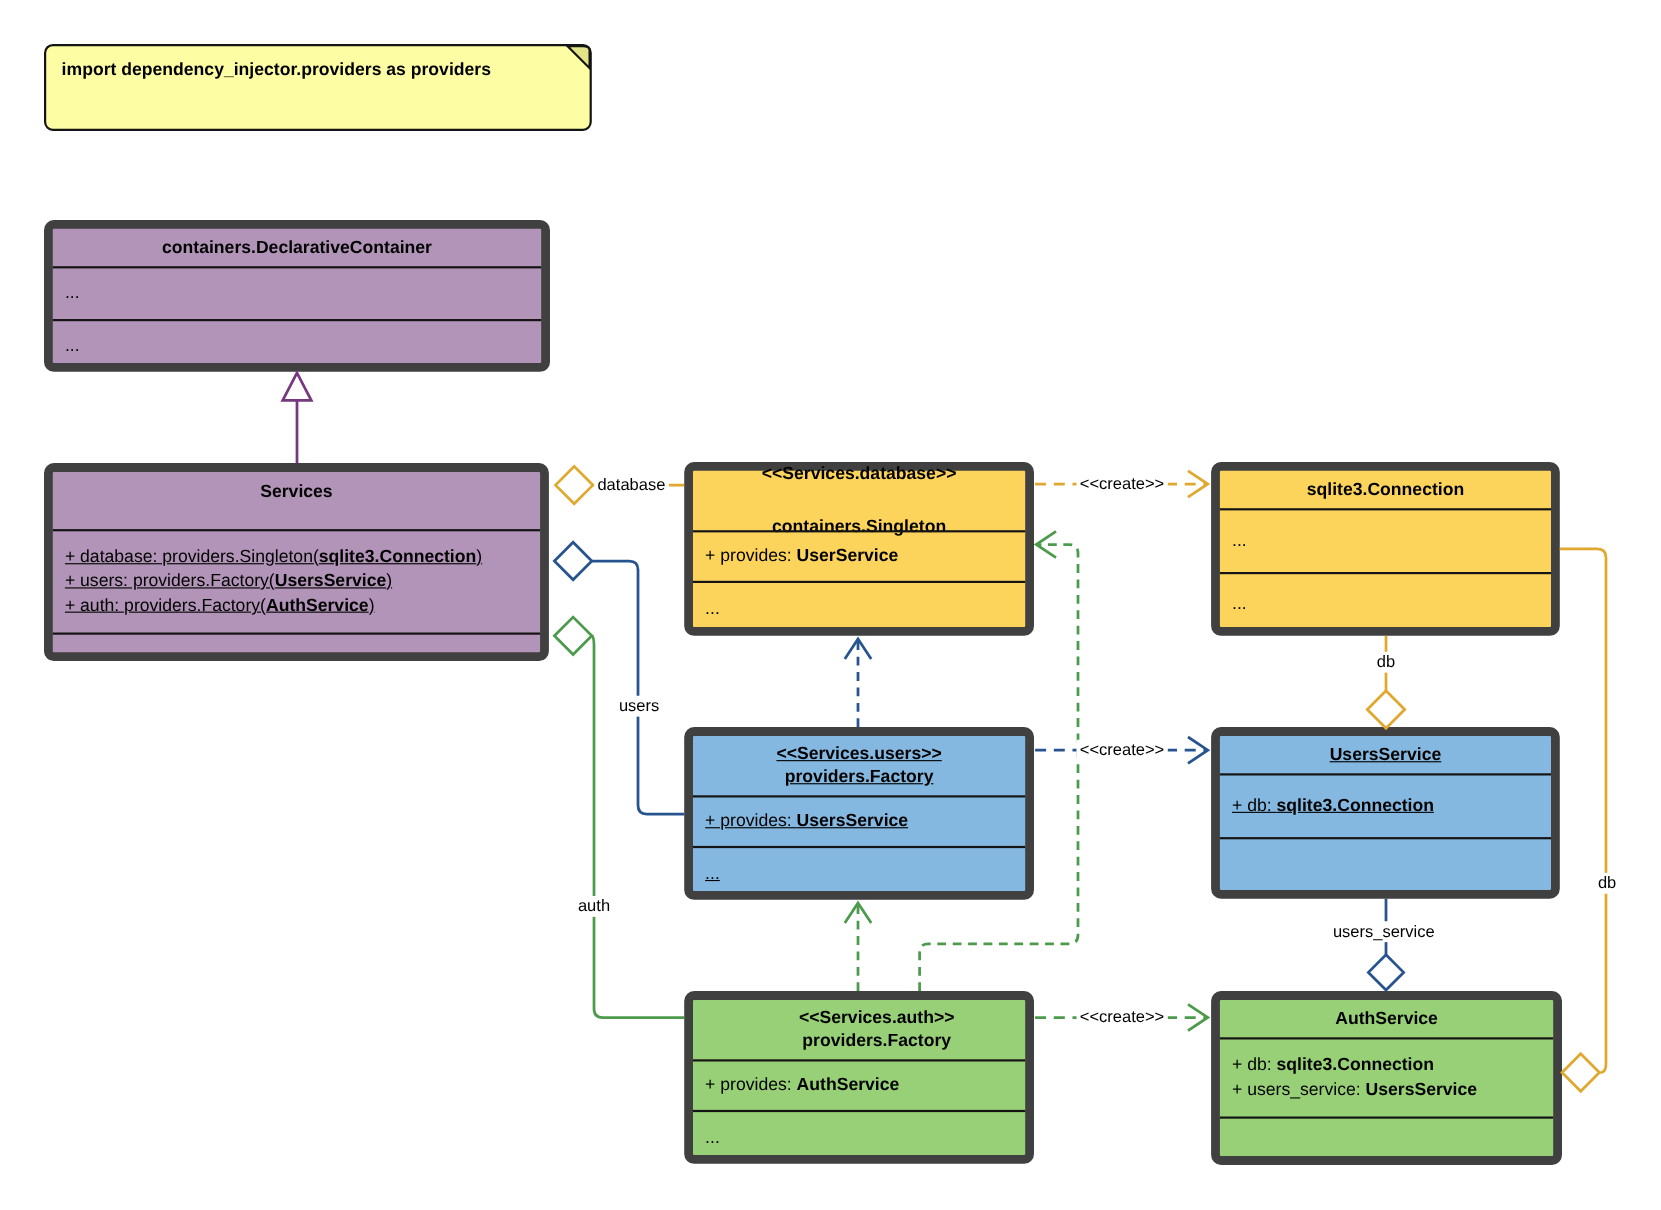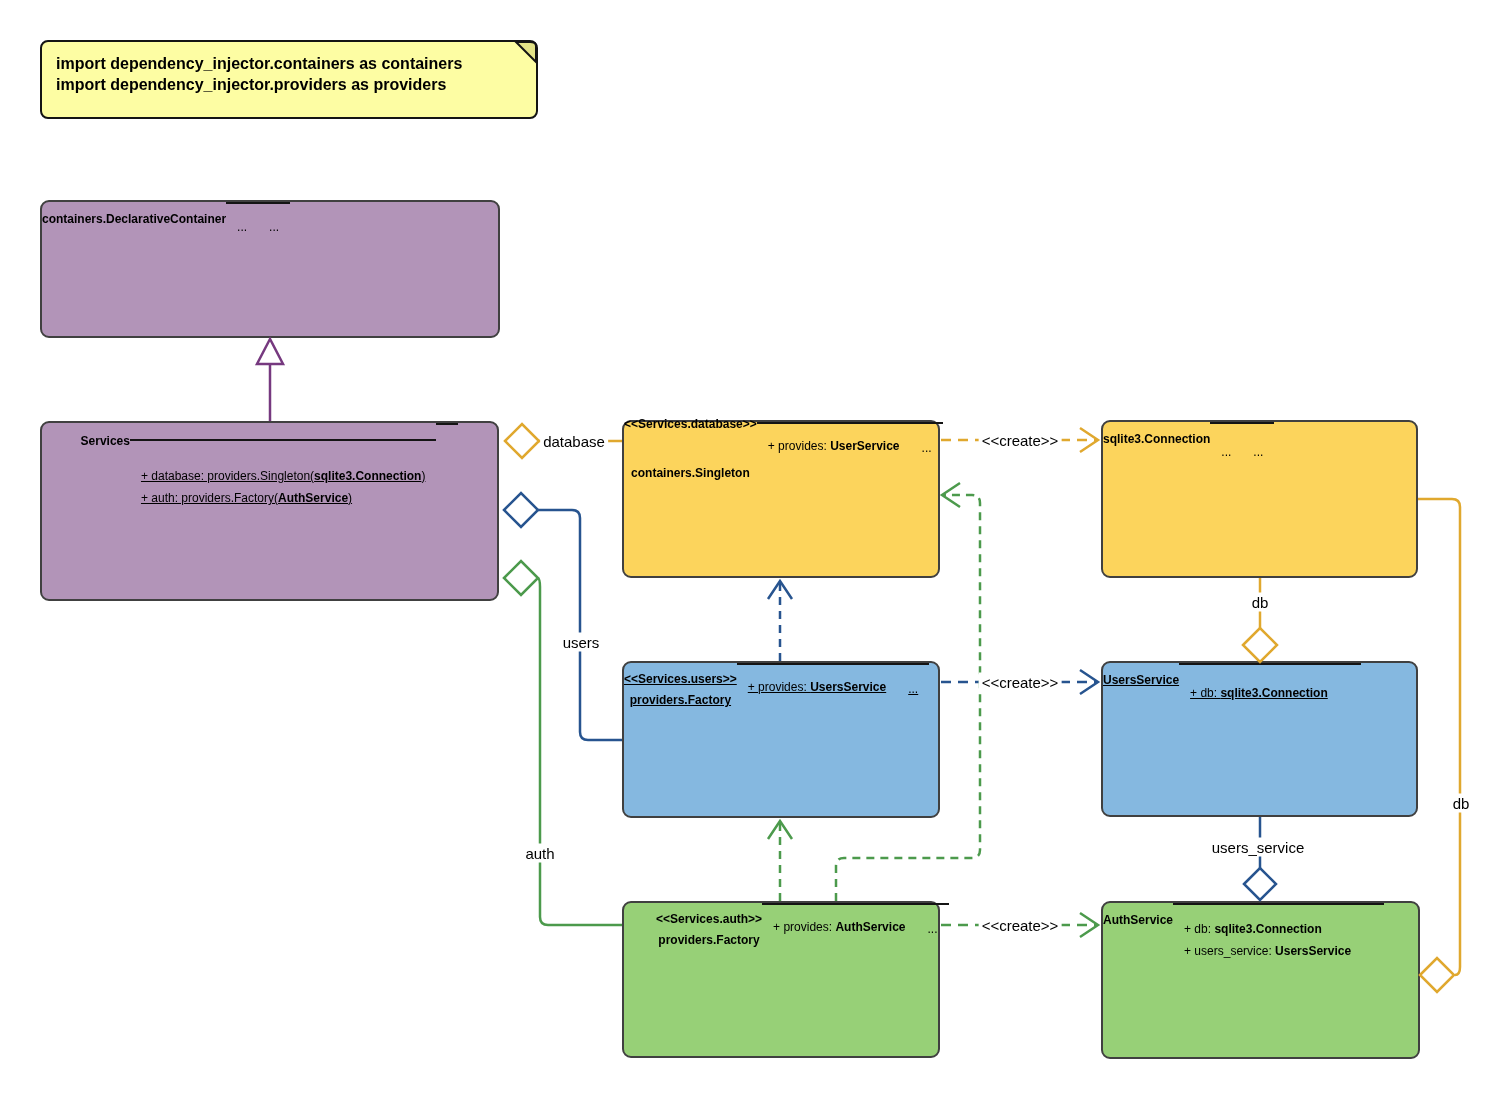--- a/index.html
+++ b/index.html
@@ -1,36 +1,36 @@
 <!DOCTYPE html>
 <html><head>
 <meta charset="utf-8">
 <style>
   html,body{margin:0;padding:0;background:#fff;}
   .canvas{position:relative;width:1510px;height:1100px;background:#ffffff;
           font-family:"Liberation Sans",sans-serif;color:#000;overflow:hidden;}
 
   
-  .uml{position:absolute;box-sizing:border-box;border:2px solid #404040;border-radius:9px;
-       display:flex;flex-direction:row;font-size:12px;}
+  .uml{position:absolute;box-sizing:border-box;border:8px solid #404040;border-radius:9px;
+       display:flex;flex-direction:column;font-size:16px;}
   .cmp{box-sizing:border-box;flex:none;}
   .cmp + .cmp{border-top:2px solid #141414;}
   .title{display:flex;flex-direction:column;justify-content:center;align-items:center;
          font-weight:bold;line-height:21px;text-align:center;}
   .bodyc{display:flex;flex-direction:column;justify-content:center;padding:2px 11px;line-height:22px;}
   .u{text-decoration:underline;}
   .purple{background:#B294B8;}
   .yellow{background:#FCD45C;}
   .blue{background:#85B8E0;text-decoration:underline;}
   .green{background:#97D077;}
 
   #box-declarative{left:40px;top:200px;width:460px;height:138px;}
   #box-declarative .c1{height:34px;} #box-declarative .c2{height:48px;} #box-declarative .c3{height:48px;}
 
-  #box-services{left:40px;top:421px;width:459px;height:180px;justify-content:center;}
+  #box-services{left:40px;top:421px;width:459px;height:180px;}
   #box-services .c1{height:36px;} #box-services .c2{height:94px;margin-top:16px;} #box-services .c3{height:42px;}
 
   #box-singleton{left:622px;top:420px;width:318px;height:158px;}
   #box-singleton .c1{height:54px;gap:28px;} #box-singleton .c2{height:46px;} #box-singleton .c3{height:50px;}
 
   #box-connection{left:1101px;top:420px;width:317px;height:158px;}
   #box-connection .c1{height:34px;} #box-connection .c2{height:58px;} #box-connection .c3{height:58px;}
 
   #box-users-factory{left:622px;top:661px;width:318px;height:157px;}
   #box-users-factory .c1{height:54px;} #box-users-factory .c2{height:46px;} #box-users-factory .c3{height:49px;}
@@ -51,51 +51,51 @@
   .note .fold{position:absolute;top:-2px;right:-2px;}
 
   
   .overlay{position:absolute;left:0;top:0;pointer-events:none;}
 
   
   .elabel{position:absolute;transform:translate(-50%,-50%);background:#fff;
           padding:0 3px;font-size:15px;white-space:nowrap;line-height:19px;}
   #lab-database{left:574px;top:441px;}
   #lab-users{left:581px;top:642px;}
-  #lab-auth{left:540px;top:853px;}
+  #lab-auth{left:540px;top:824px;}
   #lab-create-db{left:1020px;top:440px;}
   #lab-create-users{left:1020px;top:682px;}
   #lab-create-auth{left:1020px;top:925px;}
   #lab-db{left:1260px;top:602px;}
   #lab-users-service{left:1258px;top:847px;}
   #lab-db-right{left:1461px;top:803px;}
 </style>
 </head>
 <body>
 
 <div class="canvas">
 
   <div class="note">
     <svg class="fold" width="24" height="24">
       <path d="M2,2 L22,22 L22,6 Q22,2 16,2 Z" fill="#e3e387" stroke="#141414" stroke-width="2"></path>
     </svg>
-    <div>import dependency_injector.containers as containers</div>
     <div>import dependency_injector.providers as providers</div>
   </div>
 
   <div class="uml purple" id="box-declarative">
     <div class="cmp c1 title">containers.DeclarativeContainer</div>
     <div class="cmp c2 bodyc">...</div>
     <div class="cmp c3 bodyc">...</div>
   </div>
 
   <div class="uml purple" id="box-services">
     <div class="cmp c1 title">Services</div>
     <div class="cmp c2 bodyc">
       <div class="u"><span>+ database: providers.Singleton(</span><b>sqlite3.Connection</b><span>)</span></div>
+      <div class="u"><span>+ users: providers.Factory(</span><b>UsersService</b><span>)</span></div>
       <div class="u"><span>+ auth: providers.Factory(</span><b>AuthService</b><span>)</span></div>
     </div>
     <div class="cmp c3 bodyc"></div>
   </div>
 
   <div class="uml yellow" id="box-singleton">
     <div class="cmp c1 title">
       <div>&lt;&lt;Services.database&gt;&gt;</div>
       <div>containers.Singleton</div>
     </div>

